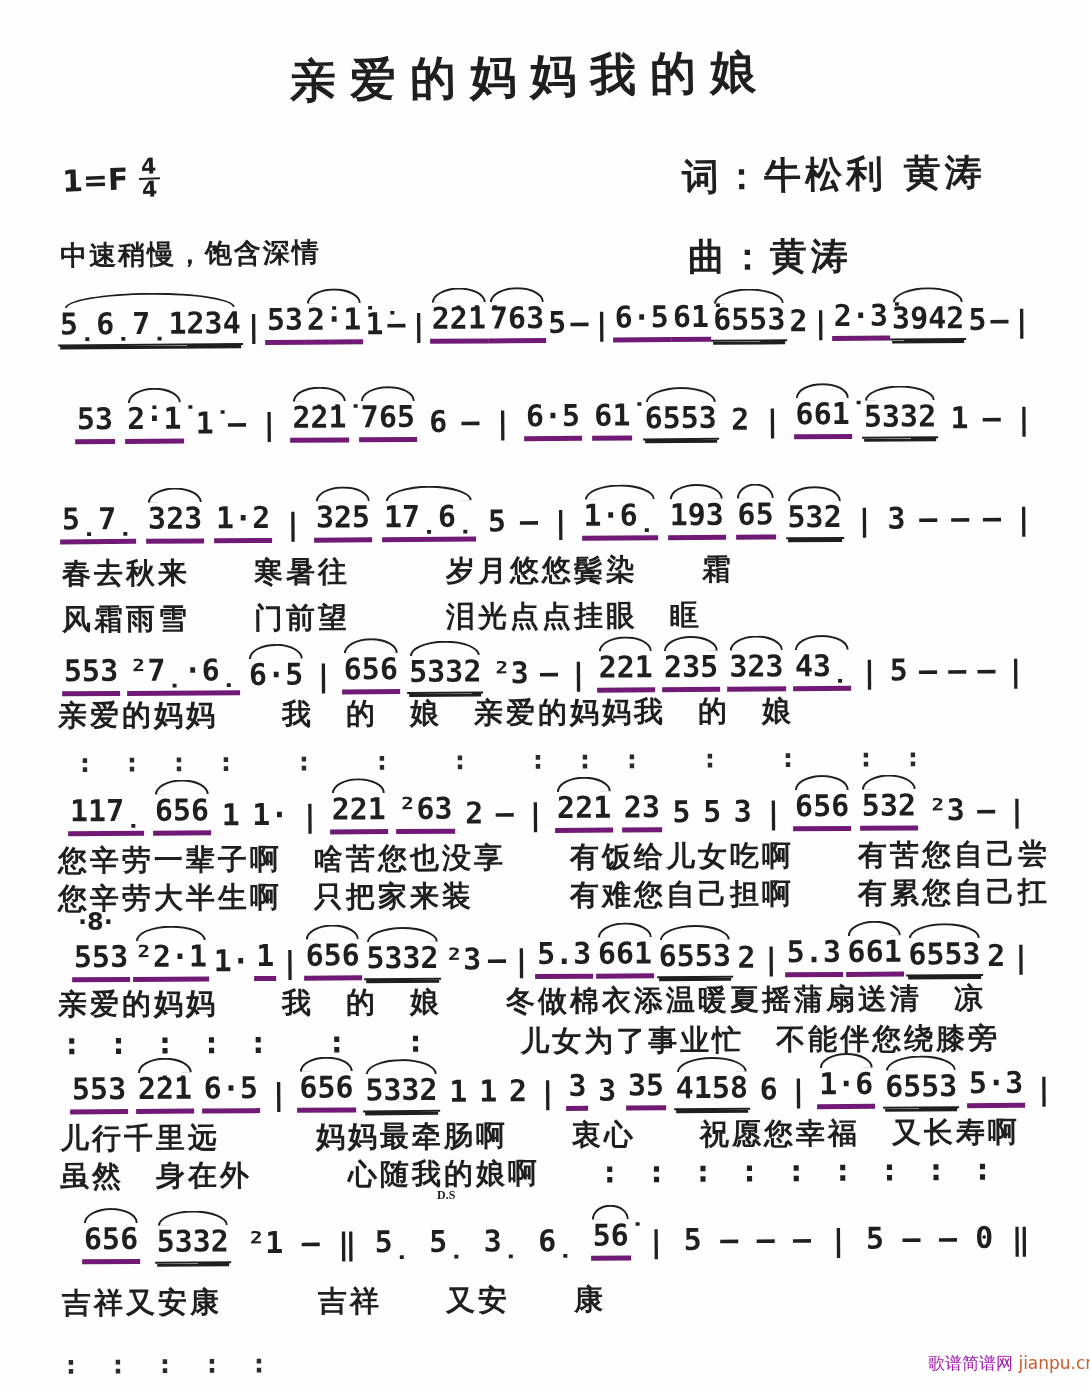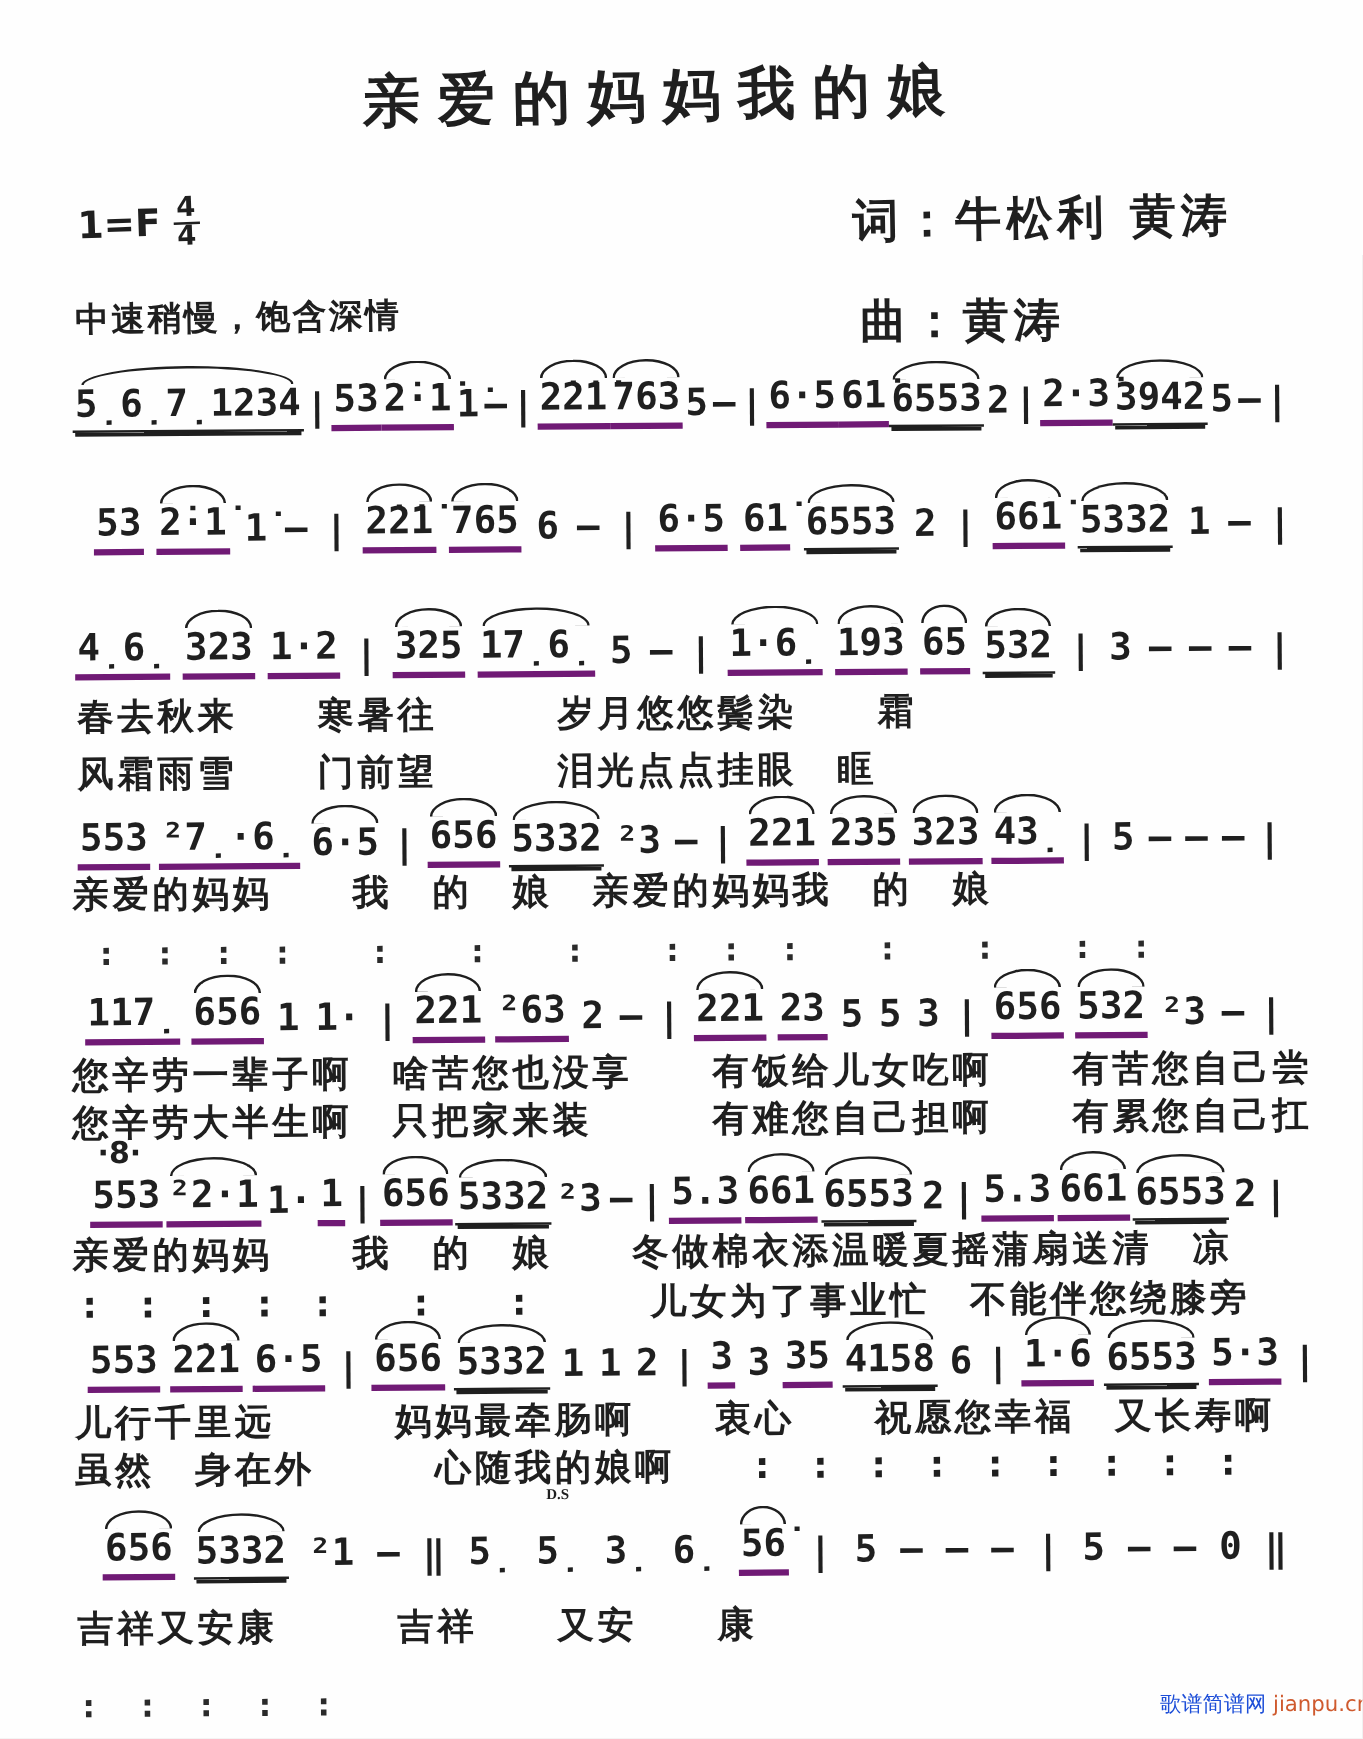--- a/index.html
+++ b/index.html
@@ -45,21 +45,21 @@
   
   .lyric { position:absolute; font-size:29px; font-weight:bold; white-space:pre;
            letter-spacing:3px; transform:rotate(-0.4deg); }
   .lyric.ditto { font-size:25px; letter-spacing:6px; color:#2a2a2a; }
   
   .segno { position:absolute; top:908px; left:78px; font-size:24px; font-weight:bold; }
   .dsmark { position:absolute; top:1188px; left:437px; font-size:12px; font-weight:bold;
             font-family:Liberation Serif, serif; }
   
   .watermark { position:absolute; top:1352px; left:928px; font-size:17px; white-space:pre; }
-  .watermark .site { color:#1d4ed8; }
+  .watermark .site { color:#a21caf; }
   .watermark .url { color:#cf5a2e; text-decoration:none; }
 </style>
 </head>
 <body>
 
 <div id="page">
 
   <div class="title">亲爱的妈妈我的娘</div>
 
   <div class="keysig">
@@ -118,21 +118,21 @@
         <span class="tok u2 arc">6553</span>
         <span class="tok">2</span>
         <span class="tok bar">|</span>
         <span class="tok u1 arc">661̇</span>
         <span class="tok u2 arc">5332</span>
         <span class="tok">1</span>
         <span class="tok">—</span>
         <span class="tok bar">|</span>
       </div>
       <div class="notes" style="top: 498px; left: 60px; width: 975px;">
-        <span class="tok u1">4̣6̣</span>
+        <span class="tok u1">5̣7̣</span>
         <span class="tok u1 arc">323</span>
         <span class="tok u1">1·2</span>
         <span class="tok bar">|</span>
         <span class="tok u1 arc">325</span>
         <span class="tok u1 arc">17̣6̣</span>
         <span class="tok">5</span>
         <span class="tok">—</span>
         <span class="tok bar">|</span>
         <span class="tok u1 arc">1·6̣</span>
         <span class="tok u1 arc">193</span>

